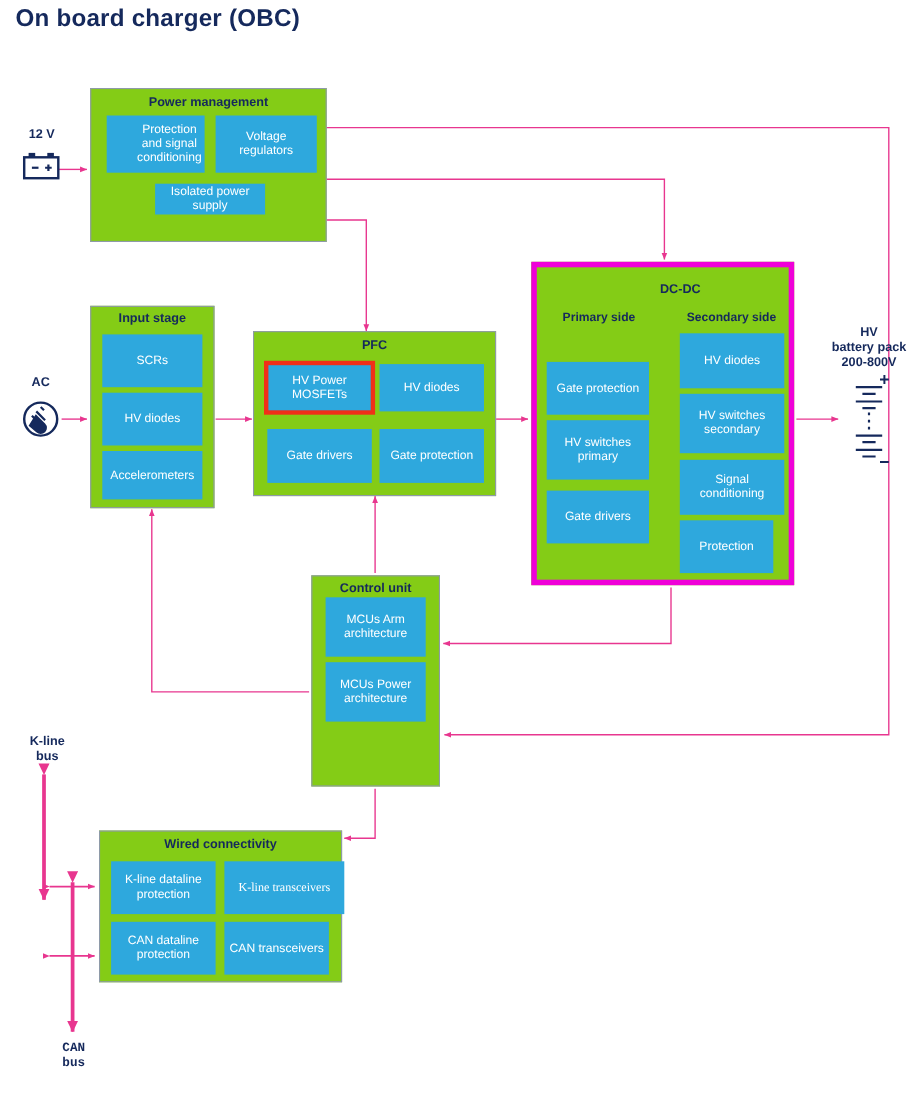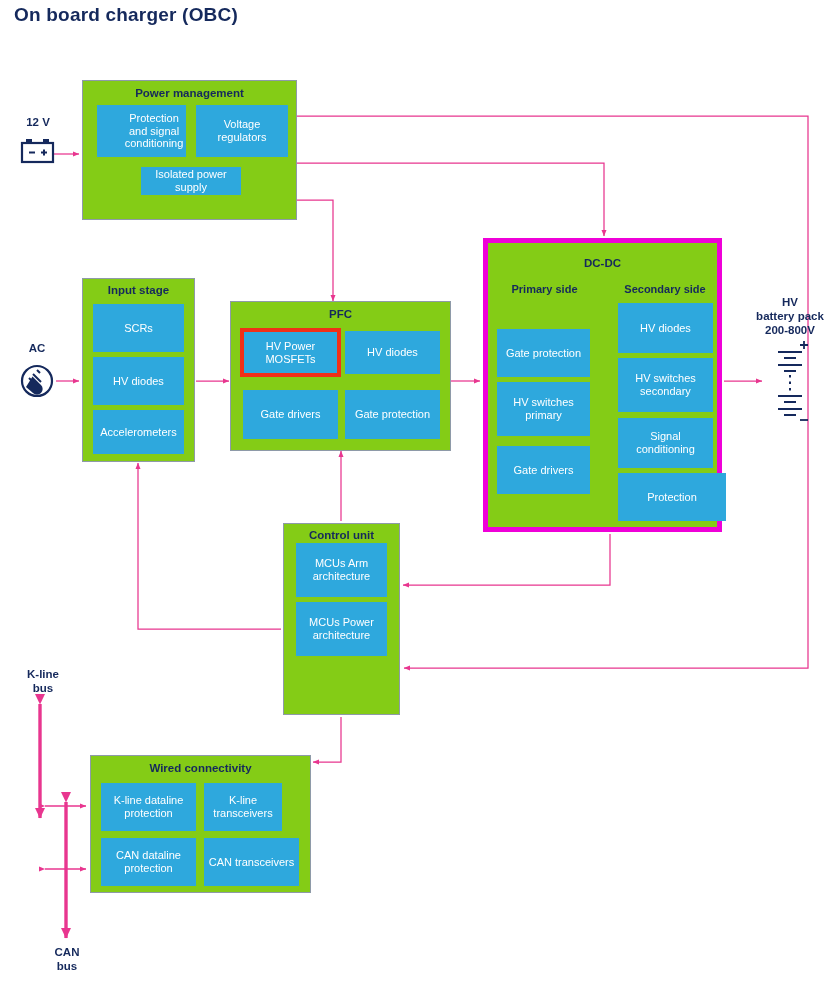--- a/index.html
+++ b/index.html
@@ -5,21 +5,21 @@
   html,body{margin:0;padding:0;background:#ffffff;}
   body{
     width:831px;height:998px;position:relative;overflow:hidden;
     font-family:"Liberation Sans", sans-serif;
     color:#1b2a4a;
   }
   #stage{position:absolute;left:0;top:0;width:831px;height:998px;}
   svg.layer{position:absolute;left:0;top:0;width:831px;height:998px;}
   .title{
     position:absolute;left:14px;top:4px;
-    font-size:19px;font-weight:bold;color:#15295c;letter-spacing:.2px;
+    font-size:22px;font-weight:bold;color:#15295c;letter-spacing:.2px;
   }
   
   .group{
     position:absolute;box-sizing:border-box;
     border:1px solid #8e9aa8;background:#84cc16;
   }
   .group-title{
     position:absolute;width:100%;text-align:center;
     font-size:11.5px;font-weight:bold;color:#15295c;
   }
@@ -145,56 +145,56 @@
 
   <div class="group" style="left:230px;top:301px;width:221px;height:150px;">
     <div class="group-title" style="top:6px;">PFC</div>
   </div>
   <div class="blk hilite" style="left:243px;top:331px;width:95px;height:43px;">HV Power MOSFETs</div>
   <div class="blk" style="left:345px;top:331px;width:95px;height:43px;">HV diodes</div>
   <div class="blk" style="left:243px;top:390px;width:95px;height:49px;">Gate drivers</div>
   <div class="blk" style="left:345px;top:390px;width:95px;height:49px;">Gate protection</div>
 
   <div class="group" style="left:483px;top:238px;width:239px;height:294px;border:5px solid #ef00d8;">
-    <div class="group-title" style="top:14px;">DC-DC</div>
+    <div class="group-title" style="top:14px;padding-left:16px;">DC-DC</div>
   </div>
   <div class="subhead" style="left:492px;top:283px;width:105px;">Primary side</div>
   <div class="subhead" style="left:610px;top:283px;width:110px;">Secondary side</div>
 
   <div class="blk" style="left:497px;top:329px;width:93px;height:48px;">Gate protection</div>
   <div class="blk" style="left:497px;top:382px;width:93px;height:54px;">HV switches primary</div>
   <div class="blk" style="left:497px;top:446px;width:93px;height:48px;">Gate drivers</div>
 
   <div class="blk" style="left:618px;top:303px;width:95px;height:50px;">HV diodes</div>
   <div class="blk" style="left:618px;top:358px;width:95px;height:54px;">HV switches secondary</div>
   <div class="blk" style="left:618px;top:418px;width:95px;height:50px;">Signal conditioning</div>
-  <div class="blk" style="left:618px;top:473px;width:108px;height:48px;">Protection</div>
+  <div class="blk" style="left:618px;top:473px;width:85px;height:48px;">Protection</div>
 
   <div class="lbl" style="left:737px;top:296px;width:106px;">
     <span>HV</span><br>
     <span>battery pack</span><br>
     <span>200-800V</span>
   </div>
 
   <div class="group" style="left:283px;top:523px;width:117px;height:192px;">
     <div class="group-title" style="top:5px;">Control unit</div>
   </div>
   <div class="blk" style="left:296px;top:543px;width:91px;height:54px;">MCUs Arm architecture</div>
   <div class="blk" style="left:296px;top:602px;width:91px;height:54px;">MCUs Power architecture</div>
 
   <div class="group" style="left:90px;top:755px;width:221px;height:138px;">
     <div class="group-title" style="top:6px;">Wired connectivity</div>
   </div>
   <div class="blk" style="left:101px;top:783px;width:95px;height:48px;">K-line dataline protection</div>
-  <div class="blk" style="left:204px;top:783px;width:78px;height:48px;">K-line transceivers</div>
+  <div class="blk" style="left:204px;top:783px;width:109px;height:48px;font-family:Liberation Serif, serif;">K-line transceivers</div>
   <div class="blk" style="left:101px;top:838px;width:95px;height:48px;">CAN dataline protection</div>
   <div class="blk" style="left:204px;top:838px;width:95px;height:48px;">CAN transceivers</div>
 
   <div class="lbl" style="left:8px;top:668px;width:70px;">
     <span>K-line</span><br>
     <span>bus</span>
   </div>
-  <div class="lbl" style="left:32px;top:946px;width:70px;">
+  <div class="lbl" style="left:32px;top:946px;width:70px;font-family:Liberation Mono, monospace;">
     <span>CAN</span><br>
     <span>bus</span>
   </div>
 
 </div>
 
 </body></html>

